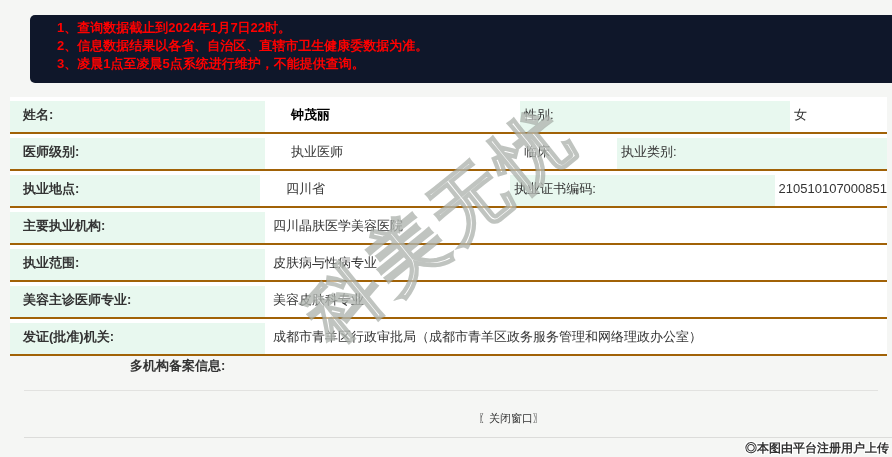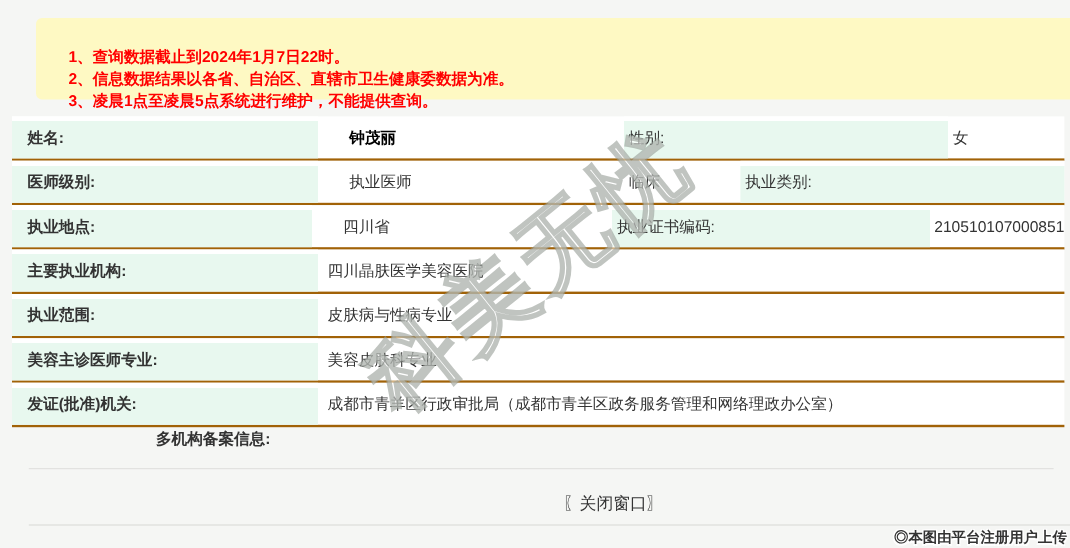--- a/index.html
+++ b/index.html
@@ -8,23 +8,23 @@
     background:#f5f6f4;
     font-family:"Liberation Sans", sans-serif;
     color:#333;
     position:relative;
     overflow:hidden;
   }
 
   
   .banner {
     position:absolute; left:30px; top:15px; right:0; height:68px;
-    background:#fef9c3;
+    background:#0f172a;
     border-radius:5px 0 0 5px;
-    padding:24px 10px 0 27px;
+    padding:4px 10px 0 27px;
     box-sizing:border-box;
   }
   .banner-line {
     color:#ff0000;
     font-weight:bold;
     font-size:13px;
     line-height:18px;
     white-space:nowrap;
   }
 
@@ -53,21 +53,21 @@
   .strong { font-weight:bold; color:#000; }
 
   
   .section-title {
     position:absolute; top:357px; left:130px; right:0;
     text-align:left; font-weight:bold; font-size:13px;
   }
   .hr1 { position:absolute; left:24px; right:14px; top:390px; border-top:1px solid #e2e2e0; }
   .close-link {
     position:absolute; top:411px; left:130px; right:0;
-    text-align:center; font-size:14px; color:#333; cursor:pointer;
+    text-align:center; font-size:11px; color:#333; cursor:pointer;
   }
   .footer-line { position:absolute; left:24px; right:0; top:437px; border-top:1px solid #dcdcda; }
   .footer-text {
     position:absolute; right:3px; top:440px;
     font-size:12px; font-weight:bold; color:#333;
     text-shadow:-1px -1px 0 #fff,1px -1px 0 #fff,-1px 1px 0 #fff,1px 1px 0 #fff;
   }
 
   
   .watermark-wrap {

